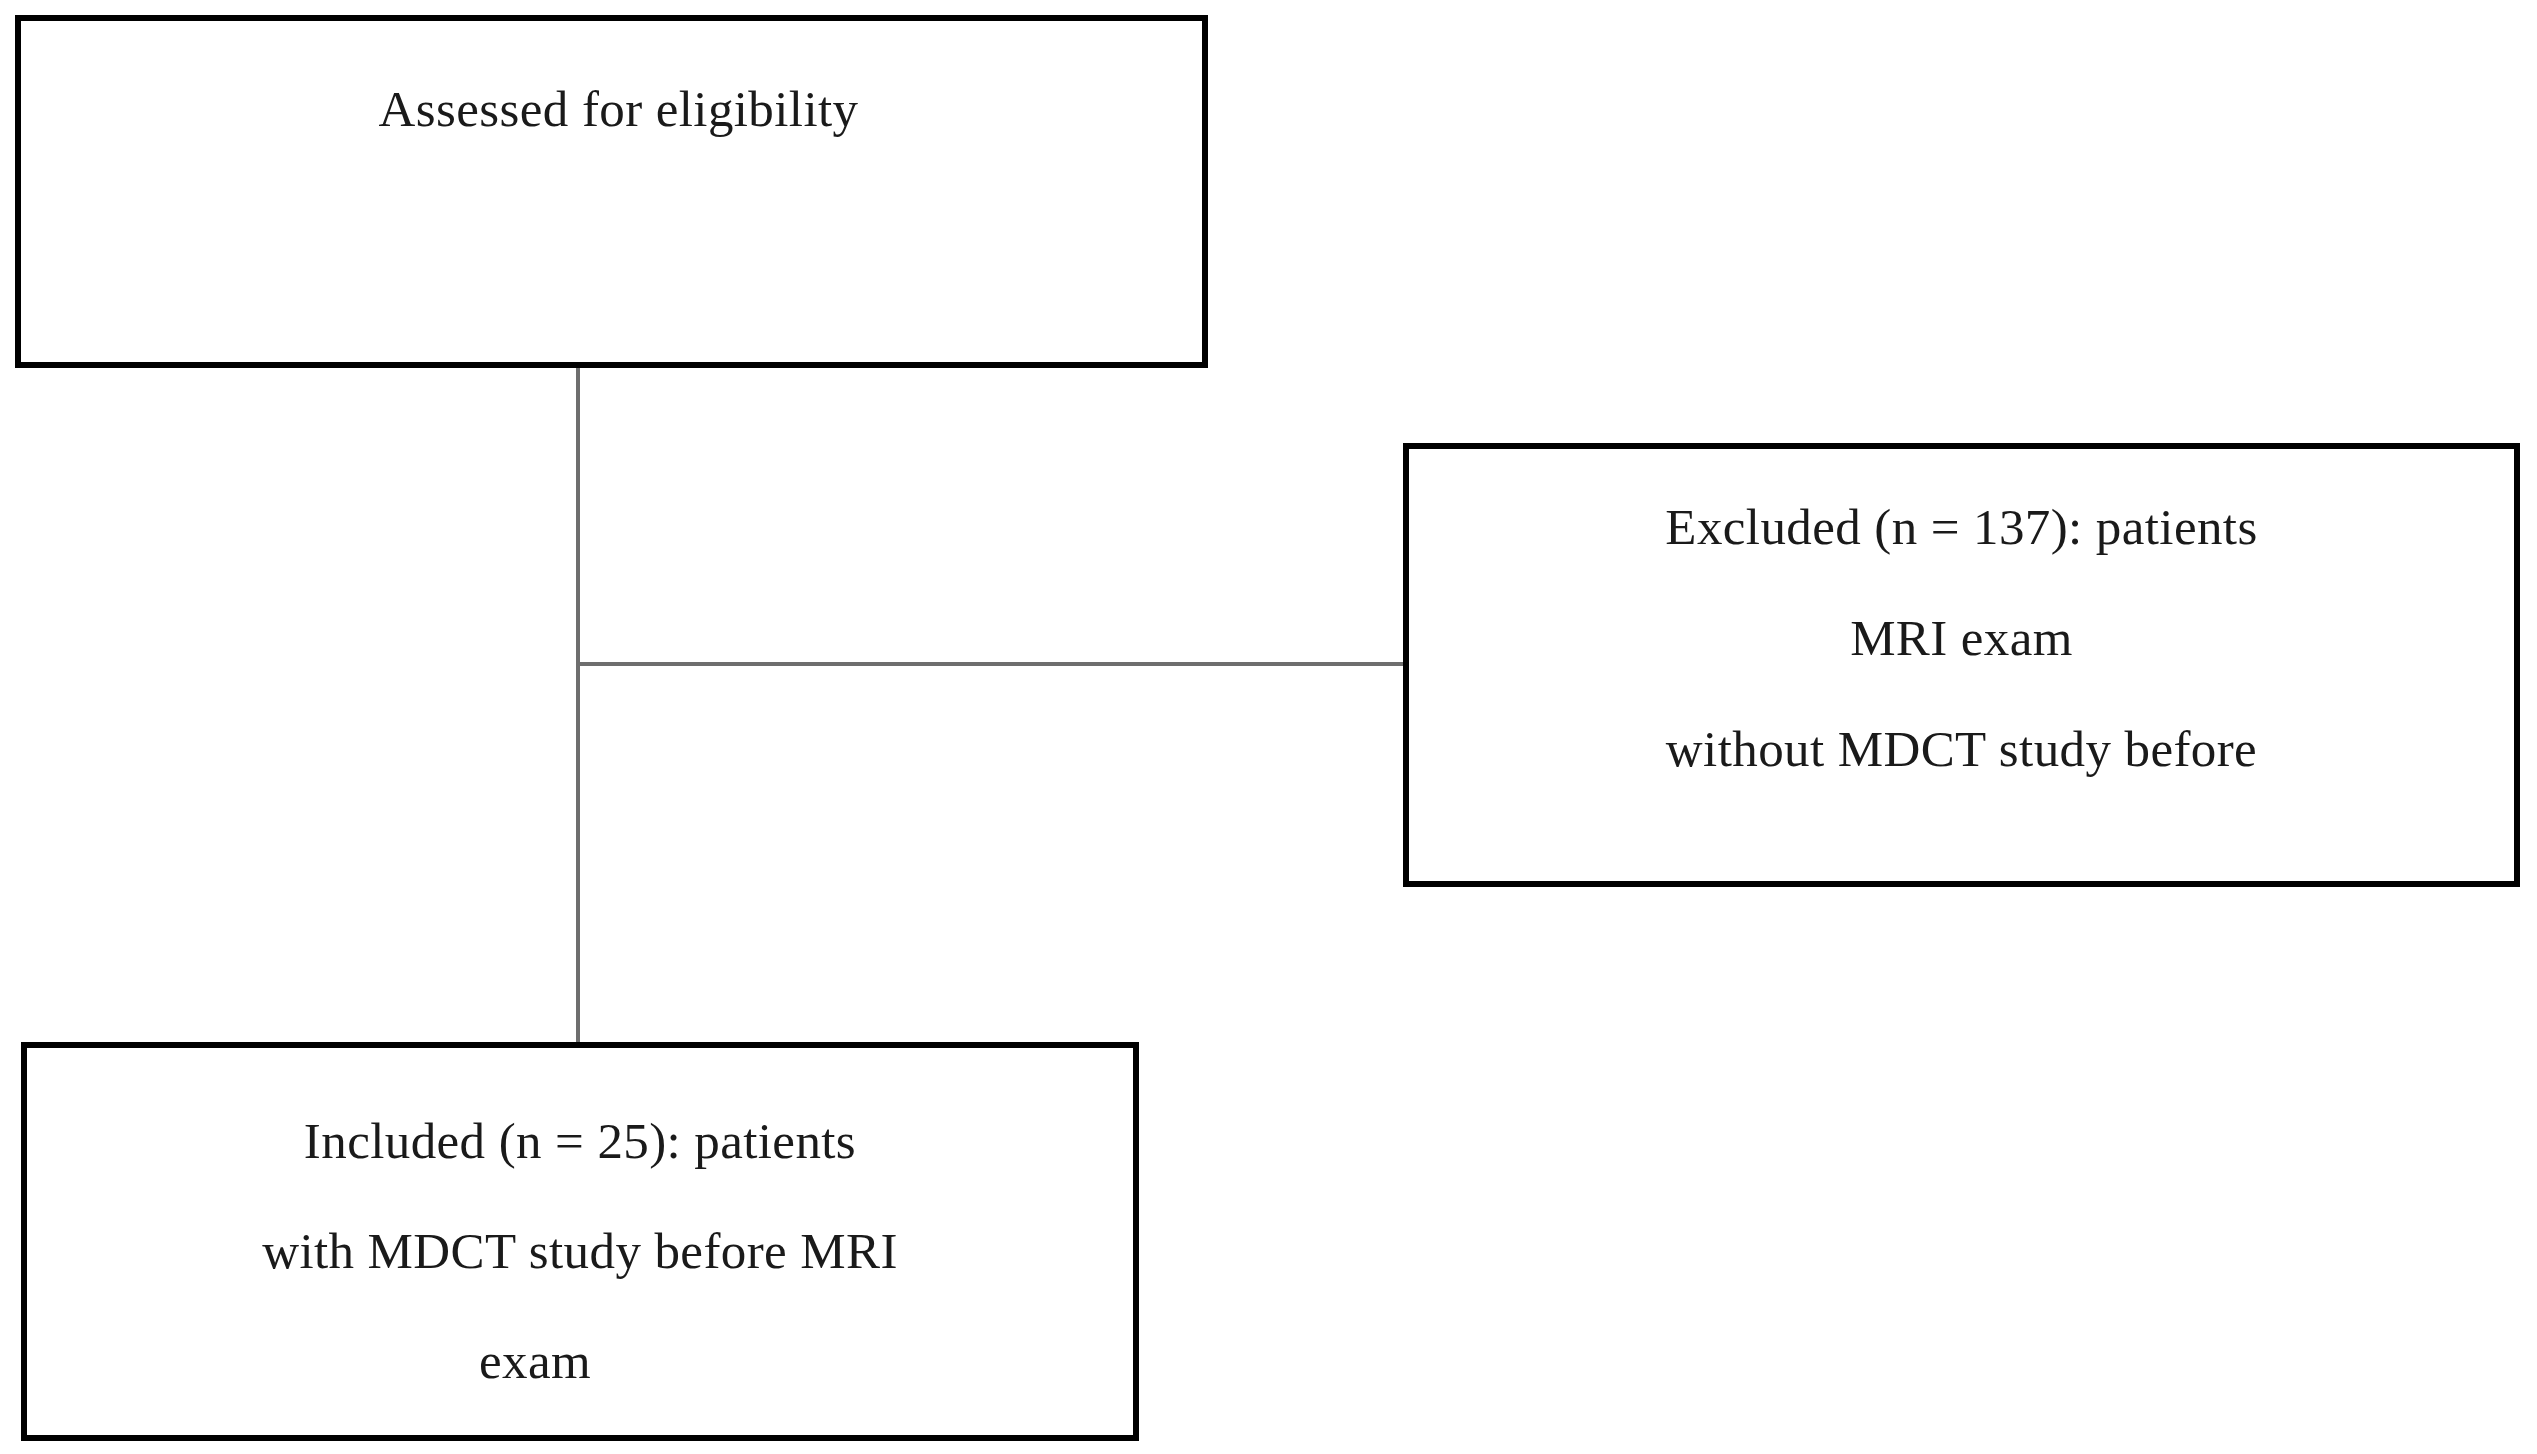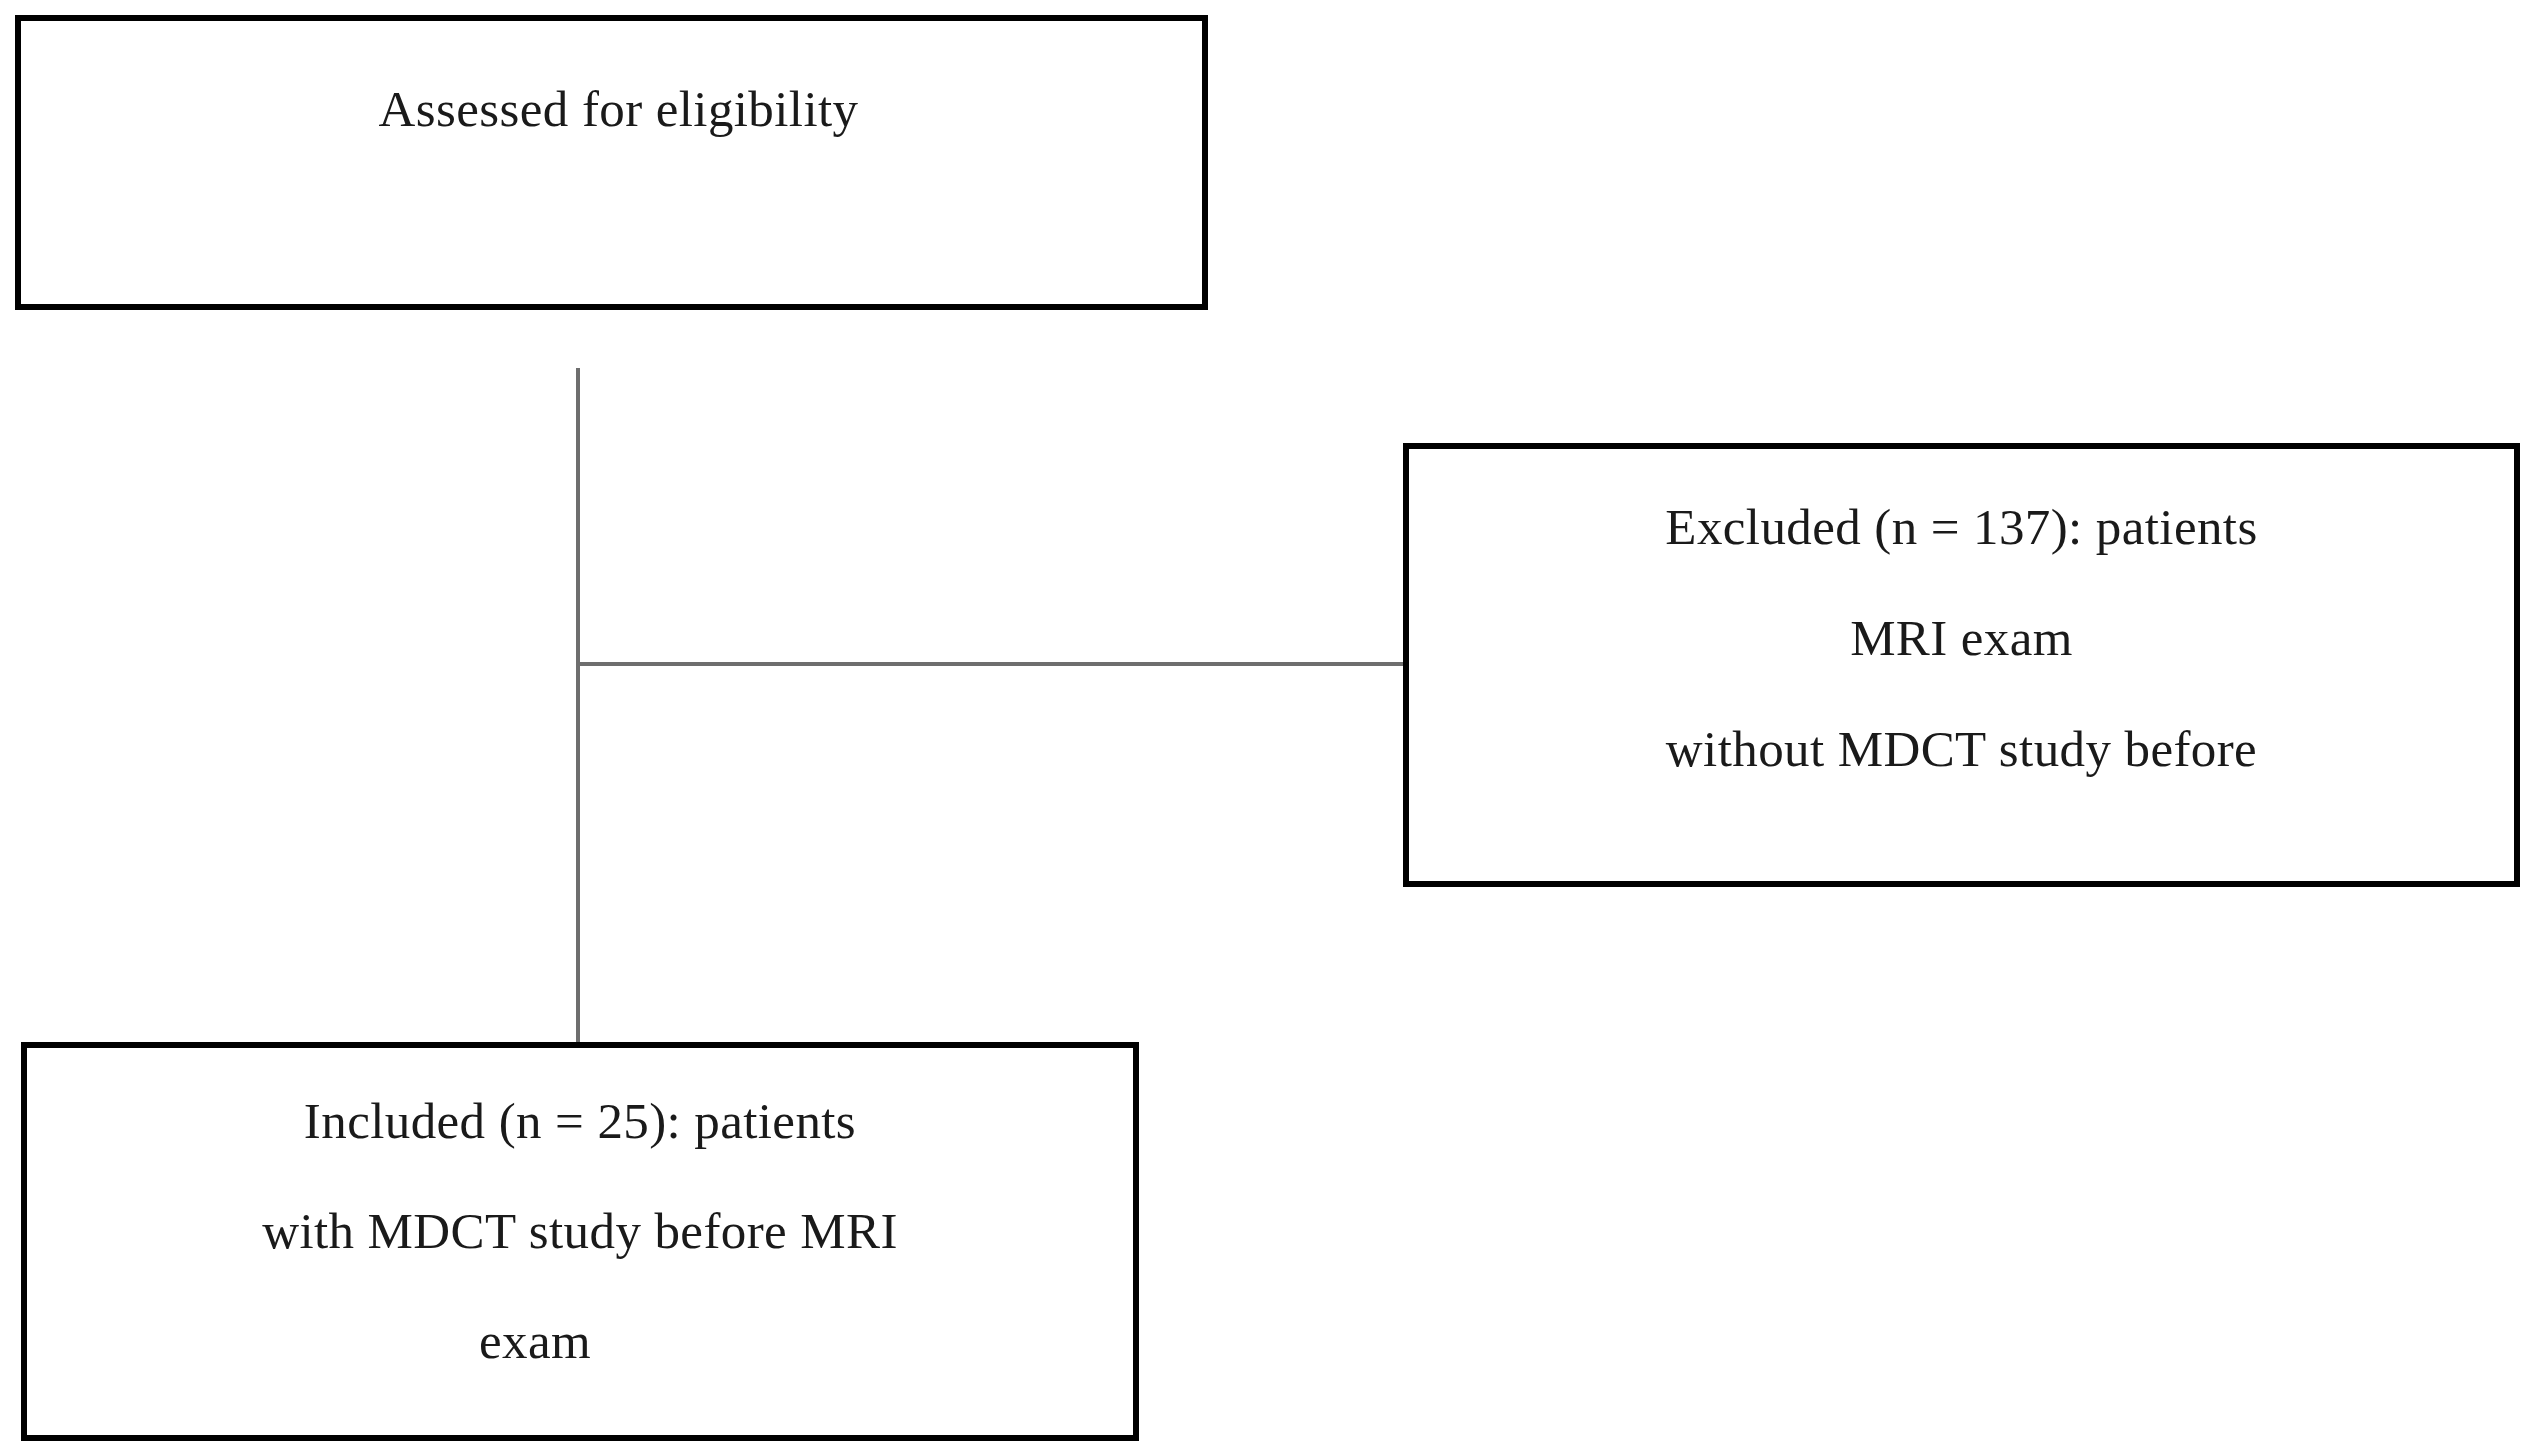--- a/index.html
+++ b/index.html
@@ -36,42 +36,42 @@
     line-height: 90px;
     letter-spacing: 0.4px;
     white-space: pre;
   }
 
   
   #box-assessed {
     left: 15px;
     top: 15px;
     width: 1193px;
-    height: 295px;
+    height: 353px;
     padding-top: 43px;
     padding-left: 14px;
   }
 
   
   #box-excluded {
     left: 1403px;
     top: 443px;
     width: 1117px;
     height: 444px;
     padding-top: 23px;
   }
   #box-excluded .line { line-height: 111px; }
 
   
   #box-included {
     left: 21px;
     top: 1042px;
     width: 1118px;
     height: 399px;
-    padding-top: 18px;
+    padding-top: 38px;
   }
   #box-included .line { line-height: 110px; }
   #box-included .line.shift-left { padding-right: 90px; }
 
   
   .connector {
     position: absolute;
     background: #6e6e6e;
   }
   #connector-vertical {

